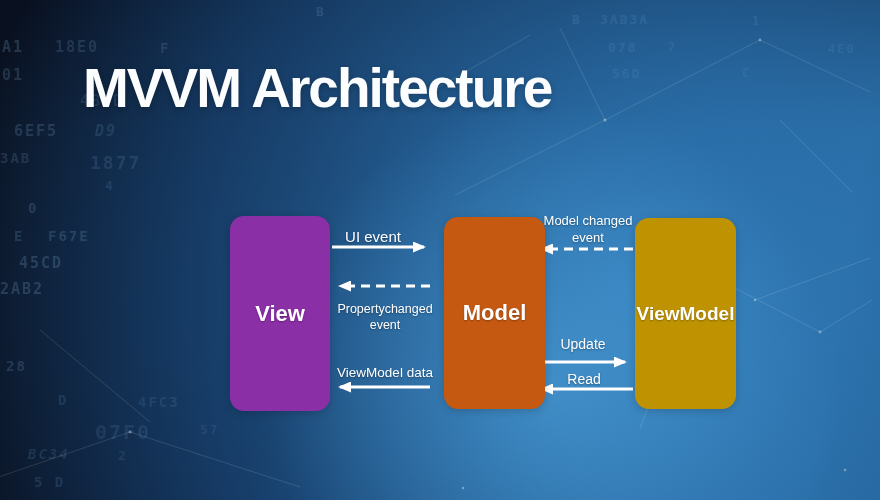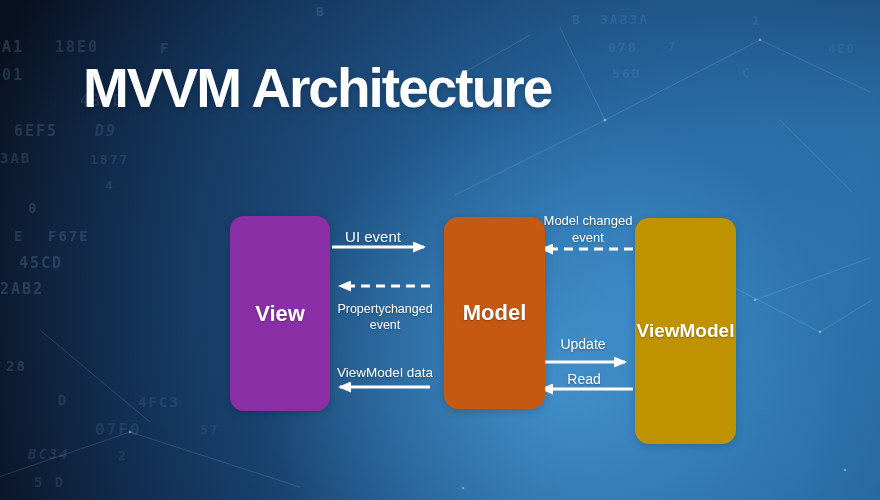--- a/index.html
+++ b/index.html
@@ -23,21 +23,21 @@
     font-size:55px; font-weight:800; letter-spacing:-2px; color:#fbfdff;
     text-shadow:0 2px 6px rgba(0,0,0,0.25);
   }
   .box {
     position:absolute; border-radius:14px; display:flex; align-items:center; justify-content:center;
     color:#fff; font-weight:bold; text-shadow:0 1px 2px rgba(0,0,0,0.30);
     box-shadow:0 2px 8px rgba(0,0,0,0.18);
   }
   .box-view      { left:230px; top:216px; width:100px; height:195px; font-size:22px; }
   .box-model     { left:444px; top:217px; width:101px; height:192px; font-size:22px; }
-  .box-viewmodel { left:635px; top:218px; width:101px; height:226px; font-size:19px; }
+  .box-viewmodel { left:635px; top:218px; width:101px; height:191px; font-size:19px; }
   .arrow-label {
     position:absolute; color:#fff; font-weight:normal; text-align:center;
     text-shadow:0 1px 2px rgba(0,0,0,0.35); transform:translateX(-50%); white-space:nowrap;
   }
   .lbl-ui-event        { left:373px; top:228px; font-size:15px; }
   .lbl-propertychanged { left:385px; top:301px; font-size:12.5px; line-height:16px; }
   .lbl-viewmodel-data  { left:385px; top:365px; font-size:13.5px; }
   .lbl-model-changed   { left:588px; top:212px; font-size:13px; line-height:17px; }
   .lbl-update          { left:583px; top:336px; font-size:14px; }
   .lbl-read            { left:584px; top:371px; font-size:14px; }
@@ -53,41 +53,41 @@
 
   <div class="hex-layer" id="hex-layer">
       <span style="left: 2px; top: 38px; font-size: 15px; opacity: 0.18;">A1</span>
       <span style="left: 55px; top: 38px; font-size: 15px; opacity: 0.14;">18E0</span>
       <span style="left: 160px; top: 40px; font-size: 14px; opacity: 0.14;">F</span>
       <span style="left: 2px; top: 66px; font-size: 15px; opacity: 0.16;">01</span>
       <span style="left: 80px; top: 92px; font-size: 15px; opacity: 0.12; text-align: center;">4BCD</span>
       <span style="left: 14px; top: 122px; font-size: 15px; opacity: 0.16;">6EF5</span>
       <span style="left: 95px; top: 122px; font-size: 15px; opacity: 0.12; font-style: italic;">D9</span>
       <span style="left: 0px; top: 150px; font-size: 14px; opacity: 0.14;">3AB</span>
-      <span style="left: 90px; top: 152px; font-size: 13px; opacity: 0.12;">1877</span>
+      <span style="left: 90px; top: 152px; font-size: 18px; opacity: 0.12;">1877</span>
       <span style="left: 105px; top: 178px; font-size: 13px; opacity: 0.12;">4</span>
       <span style="left: 28px; top: 200px; font-size: 14px; opacity: 0.16;">0</span>
       <span style="left: 14px; top: 228px; font-size: 14px; opacity: 0.16;">E</span>
       <span style="left: 48px; top: 228px; font-size: 14px; opacity: 0.16;">F67E</span>
       <span style="left: 0px; top: 254px; font-size: 15px; opacity: 0.18; margin-left: 19px;">45CD</span>
       <span style="left: 0px; top: 280px; font-size: 15px; opacity: 0.18;">2AB2</span>
       <span style="left: 295px; top: 336px; font-size: 16px; opacity: 0.1;">29A</span>
       <span style="left: 6px; top: 358px; font-size: 14px; opacity: 0.16;">28</span>
       <span style="left: 316px; top: 4px; font-size: 13px; opacity: 0.14;">B</span>
       <span style="left: 572px; top: 12px; font-size: 13px; opacity: 0.12;">B</span>
       <span style="left: 600px; top: 12px; font-size: 13px; opacity: 0.1;">3AB3A</span>
       <span style="left: 752px; top: 14px; font-size: 12px; opacity: 0.1;">1</span>
       <span style="left: 608px; top: 40px; font-size: 13px; opacity: 0.1;">078</span>
       <span style="left: 668px; top: 40px; font-size: 12px; opacity: 0.09;">7</span>
       <span style="left: 612px; top: 66px; font-size: 13px; opacity: 0.09;">56D</span>
       <span style="left: 742px; top: 66px; font-size: 12px; opacity: 0.09;">C</span>
       <span style="left: 828px; top: 42px; font-size: 12px; opacity: 0.08;">4E0</span>
       <span style="left: 58px; top: 392px; font-size: 14px; opacity: 0.12;">D</span>
       <span style="left: 138px; top: 394px; font-size: 14px; opacity: 0.1;">4FC3</span>
-      <span style="left: 95px; top: 420px; font-size: 16px; opacity: 0.1;">07F0</span>
+      <span style="left: 95px; top: 420px; font-size: 20px; opacity: 0.1;">07F0</span>
       <span style="left: 200px; top: 422px; font-size: 13px; opacity: 0.09;">57</span>
       <span style="left: 28px; top: 446px; font-size: 14px; opacity: 0.12; font-style: italic;">BC34</span>
       <span style="left: 118px; top: 448px; font-size: 13px; opacity: 0.1;">2</span>
       <span style="left: 34px; top: 474px; font-size: 14px; opacity: 0.12;">5 D</span>
     </div>
 
   <svg class="plexus" width="880" height="500">
     <g stroke="rgba(255,255,255,0.13)" stroke-width="1" fill="none">
       <path d="M455,195 L605,120 L760,40 L870,92"></path>
       <path d="M605,120 L560,28"></path>

